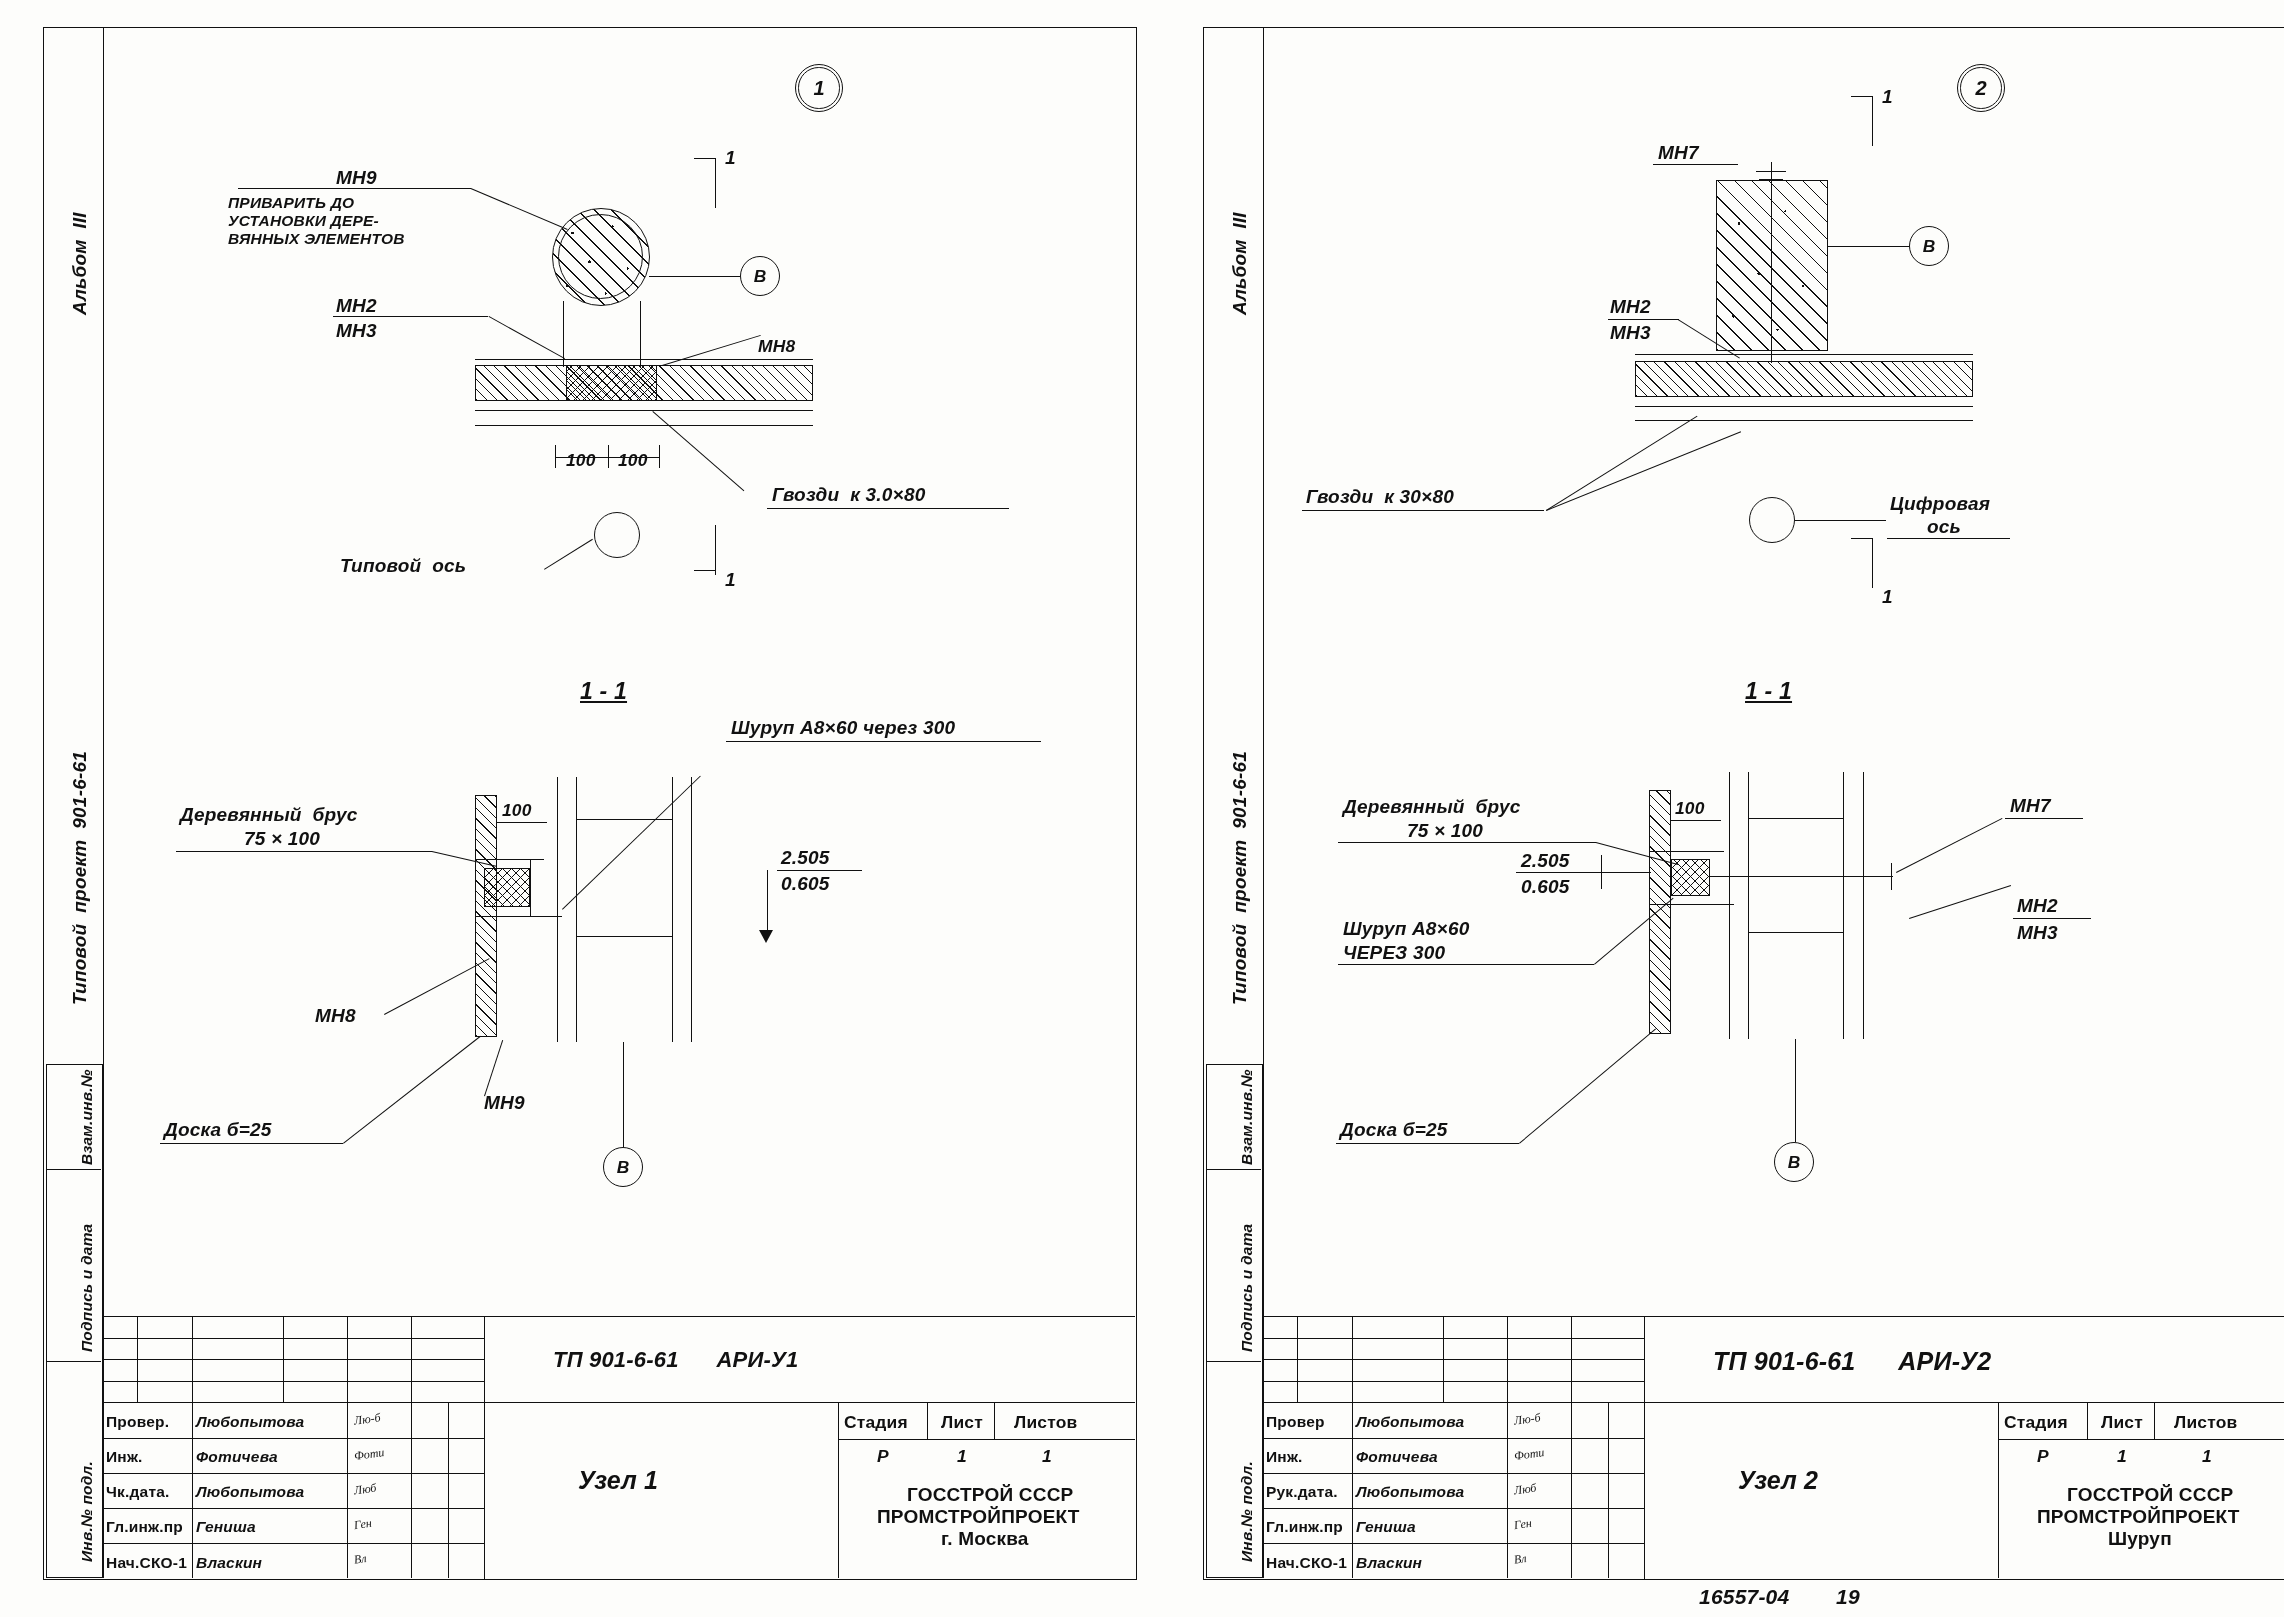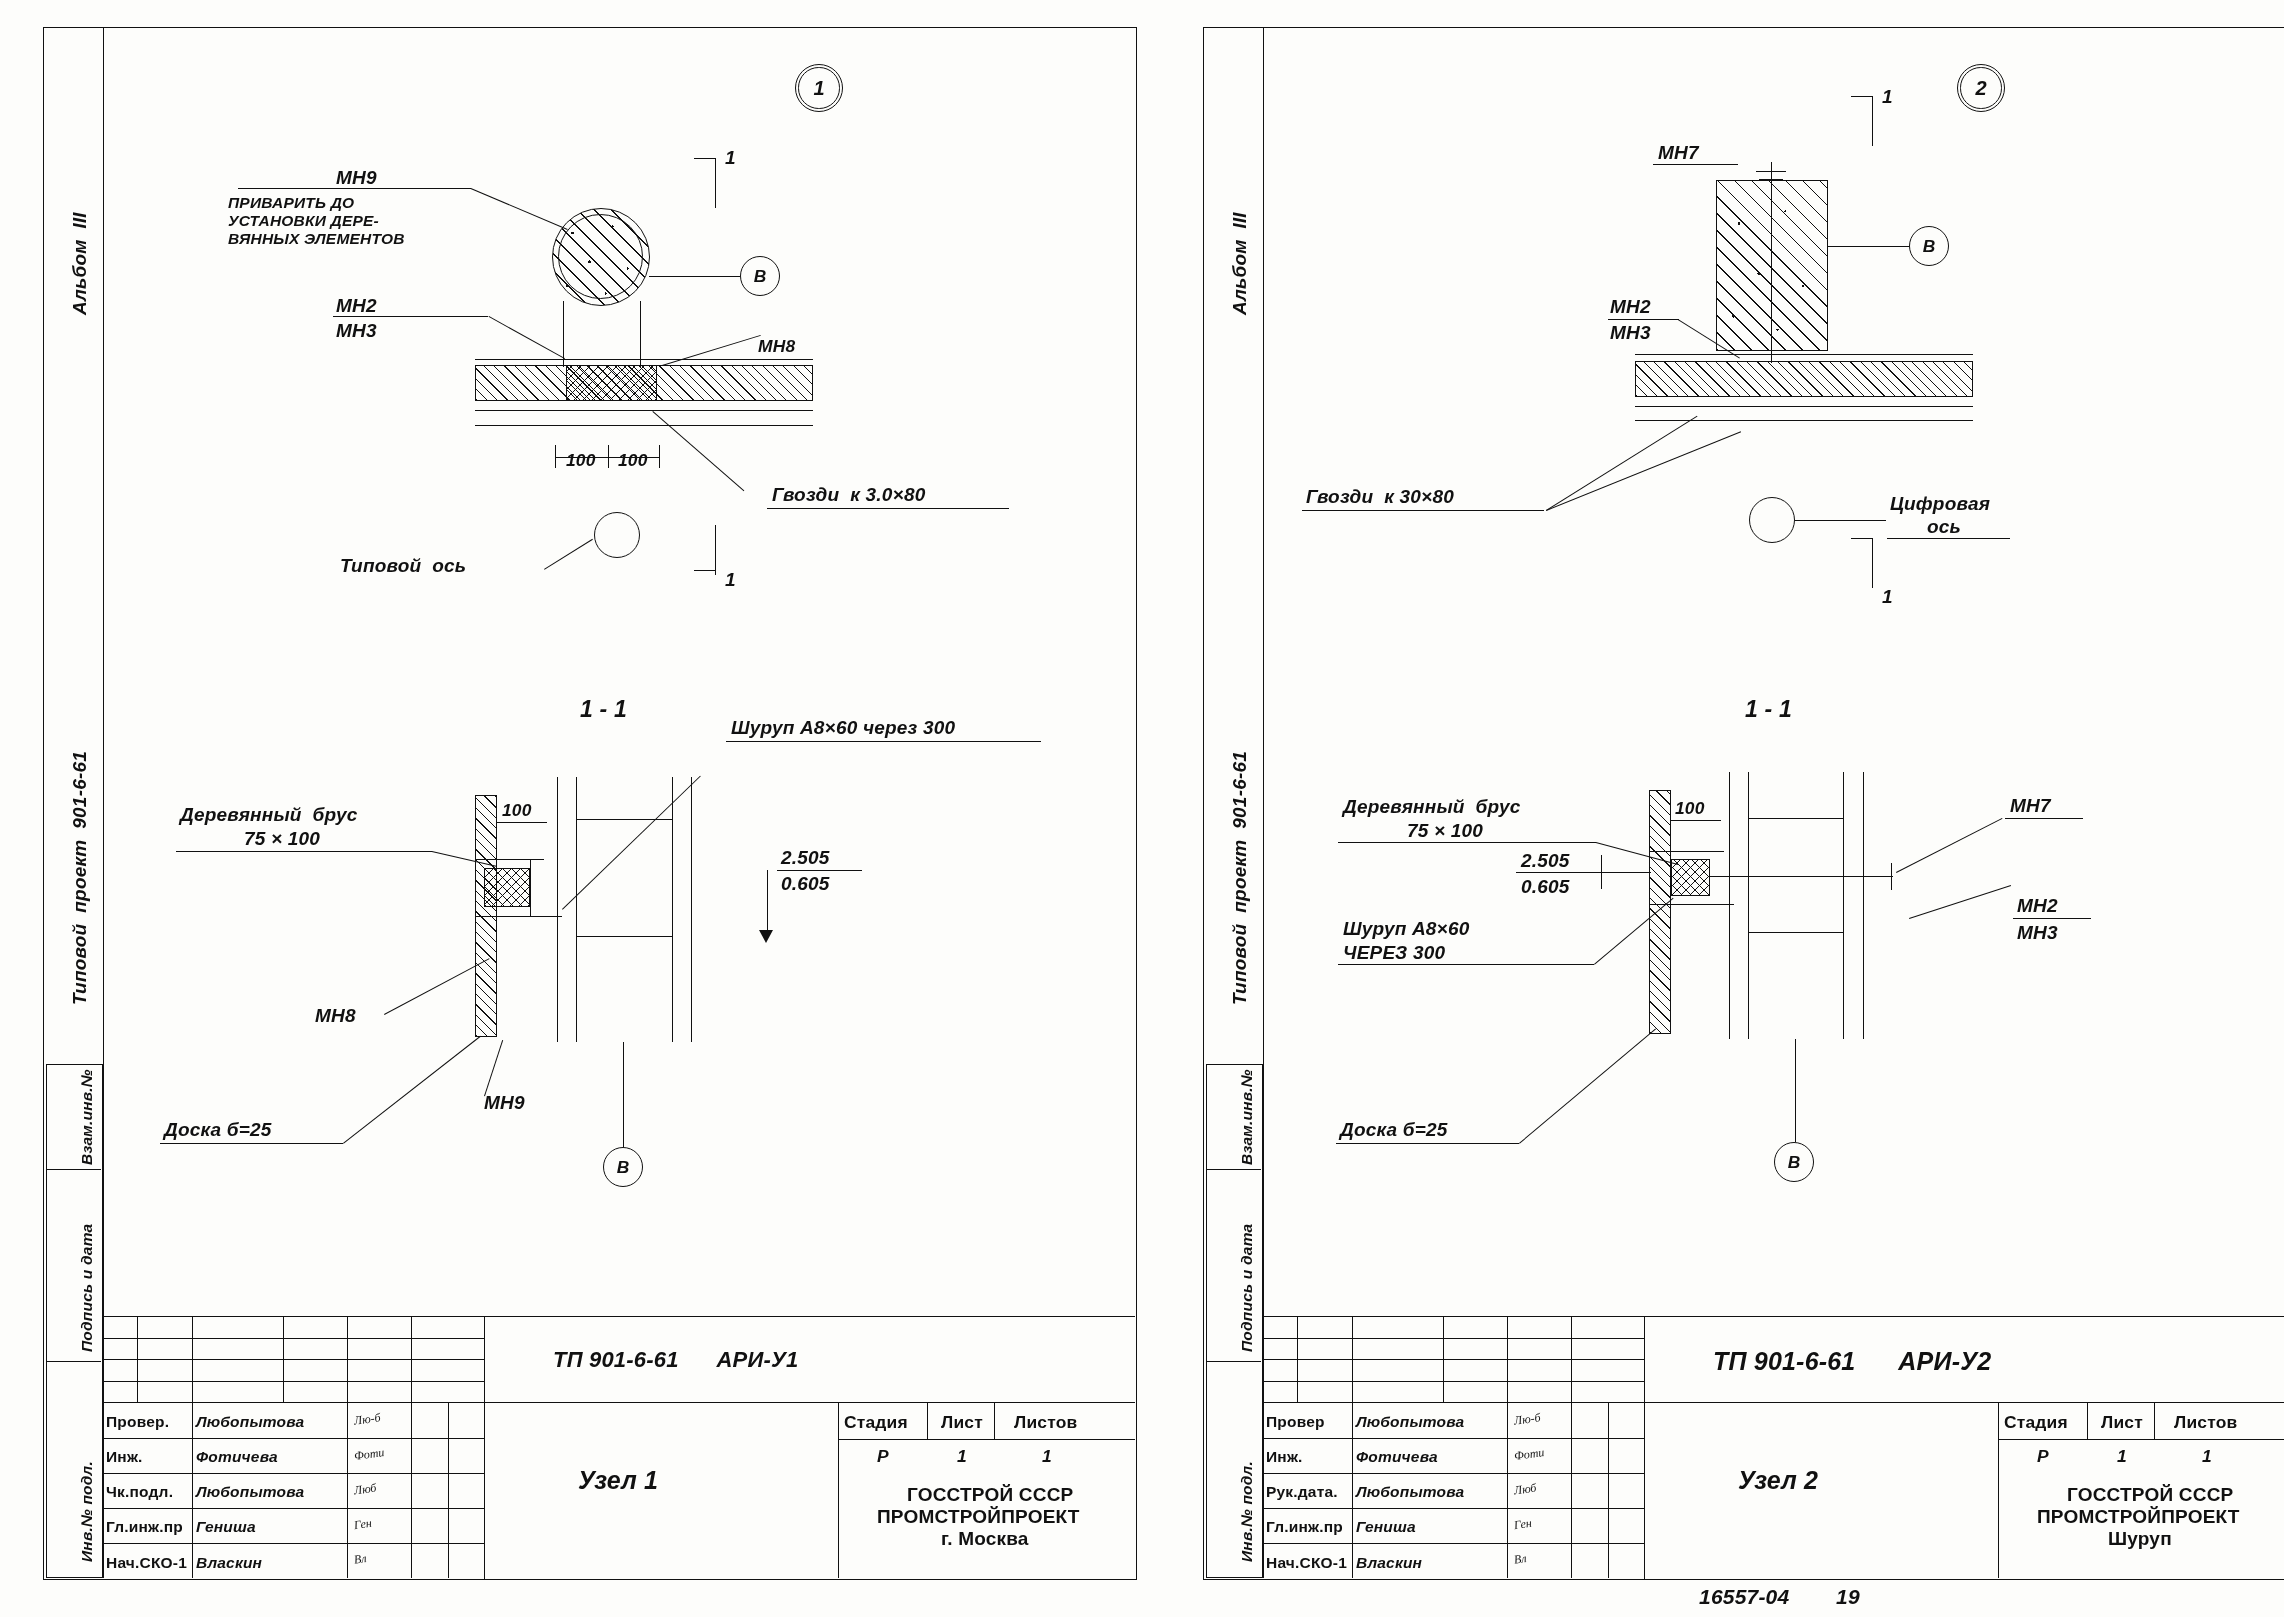--- a/index.html
+++ b/index.html
@@ -17,21 +17,21 @@
   .hline3{height:1.4px;background:#111;}
   .vline3{width:1.4px;background:#111;}
 
   
   .t{position:absolute;white-space:pre;font-family:"Liberation Sans",sans-serif;font-weight:bold;font-style:italic;letter-spacing:0.2px;}
   .t.s18{font-size:15.5px;}
   .t.s20{font-size:17.4px;}
   .t.s22{font-size:19px;}
   .t.s26{font-size:23px;}
   .t.rot{transform-origin:0 0;transform:rotate(-90deg);}
-  .u{margin-top:18px;}
+  .u{text-decoration:underline;}
 
   
   .circ{position:absolute;border:1.4px solid #111;border-radius:50%;box-sizing:border-box;display:flex;align-items:center;justify-content:center;font-weight:bold;font-style:italic;font-family:"Liberation Sans",sans-serif;}
   .circ.dbl{border-width:1.4px;}
   .circ.dbl::after{content:"";position:absolute;left:2.3px;top:2.3px;right:2.3px;bottom:2.3px;border:1.4px solid #111;border-radius:50%;}
 
   
   .hatch{position:absolute;box-sizing:border-box;border:1.4px solid #111;
      background-image:repeating-linear-gradient(45deg,#111 0 0.9px,transparent 0.9px 7.3px);}
   .hatch-cross{position:absolute;box-sizing:border-box;border:1.4px solid #111;
@@ -185,21 +185,21 @@
   <div class="ln hline" style="left:103px;top:1473px;width:381px;"></div>
   <div class="ln hline" style="left:103px;top:1508px;width:381px;"></div>
   <div class="ln hline" style="left:103px;top:1543px;width:381px;"></div>
   <div class="ln vline" style="left:192px;top:1402px;height:176px;"></div>
   <div class="ln vline" style="left:347px;top:1402px;height:176px;"></div>
   <div class="ln vline" style="left:411px;top:1402px;height:176px;"></div>
   <div class="ln vline" style="left:448px;top:1402px;height:176px;"></div>
 
   <div class="t s18" style="left:106px;top:1413px;font-style:normal;">Провер.</div>
   <div class="t s18" style="left:106px;top:1448px;font-style:normal;">Инж.</div>
-  <div class="t s18" style="left:106px;top:1483px;font-style:normal;">Чк.подл.</div>
+  <div class="t s18" style="left:106px;top:1483px;font-style:normal;">Чк.дата.</div>
   <div class="t s18" style="left:106px;top:1518px;font-style:normal;">Гл.инж.пр</div>
   <div class="t s18" style="left:106px;top:1554px;font-style:normal;">Нач.СКО-1</div>
 
   <div class="t s18" style="left:196px;top:1413px;">Любопытова</div>
   <div class="t s18" style="left:196px;top:1448px;">Фотичева</div>
   <div class="t s18" style="left:196px;top:1483px;">Любопытова</div>
   <div class="t s18" style="left:196px;top:1518px;">Гениша</div>
   <div class="t s18" style="left:196px;top:1554px;">Власкин</div>
 
   <div class="sig" style="position:absolute;left:354px;top:1412px;">Лю-б</div>

